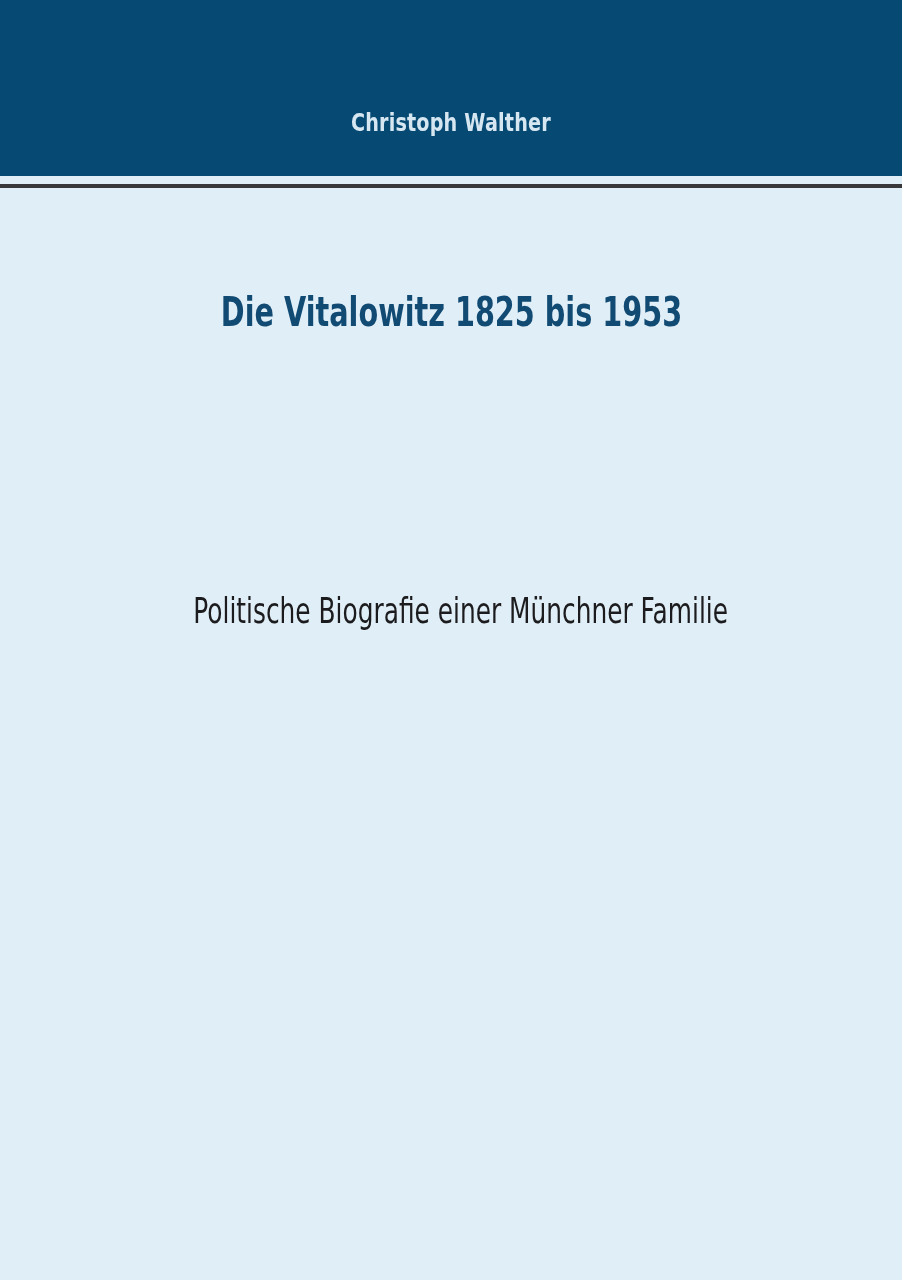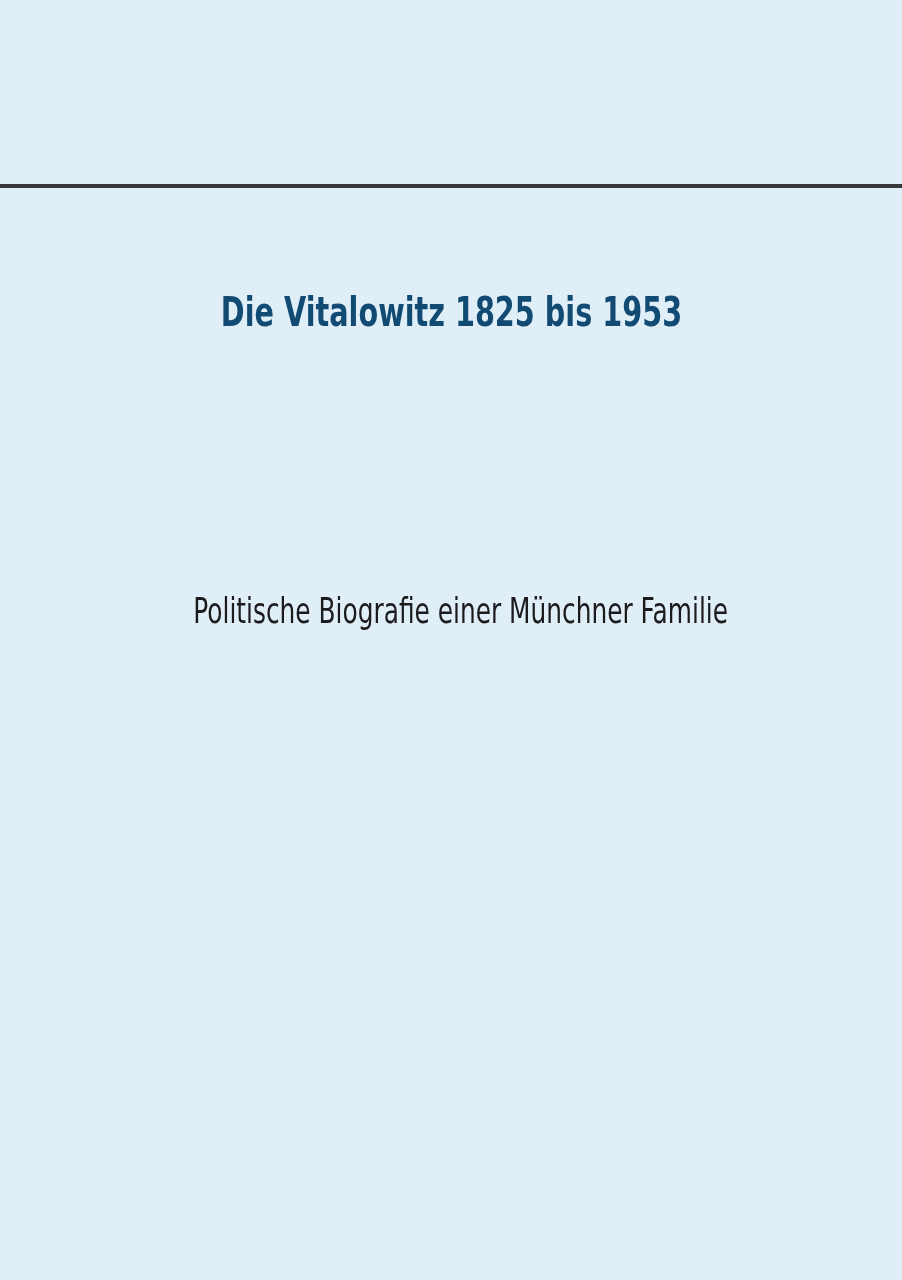--- a/index.html
+++ b/index.html
@@ -85,20 +85,25 @@
     transform: scaleX(0.71);
     transform-origin: center center;
     white-space: nowrap;
   }
 </style>
 </head>
 <body>
 
 <div class="cover">
 
+  <header class="band">
+    <div class="author">
+      <span class="squeeze">Christoph Walther</span>
+    </div>
+  </header>
 
   <div class="rule"></div>
 
   <main>
     <h1 class="title">
       <span class="squeeze">Die Vitalowitz 1825 bis 1953</span>
     </h1>
 
     <h2 class="subtitle">
       <span class="squeeze">Politische Biografie einer Münchner Familie</span>

